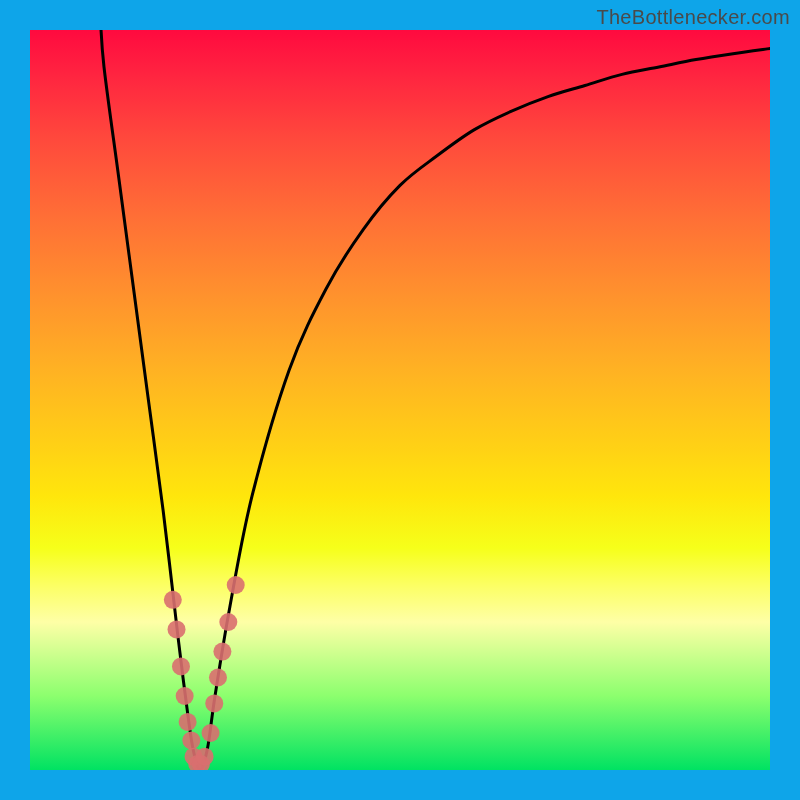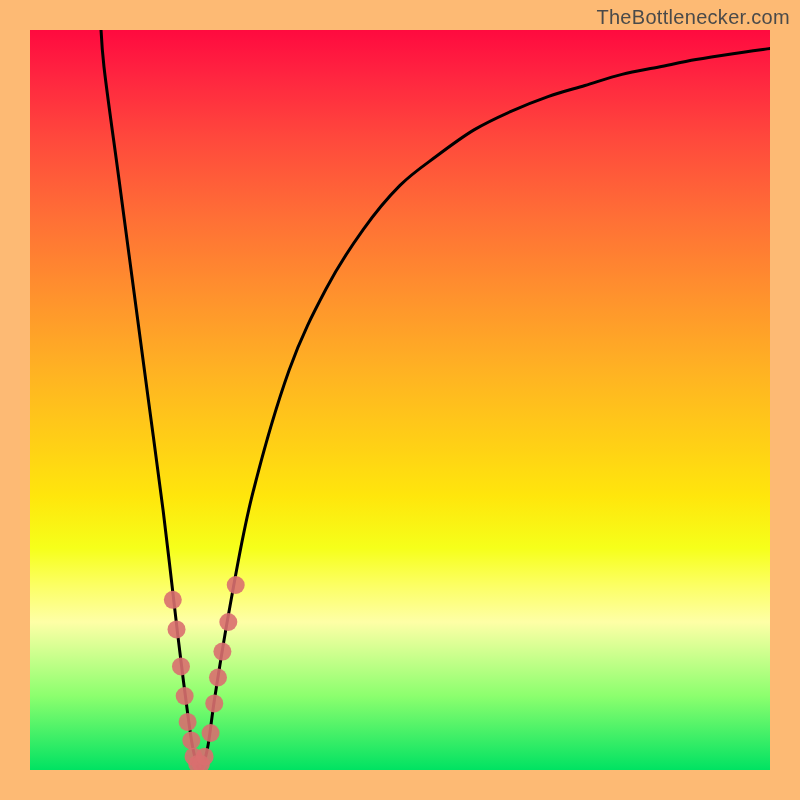--- a/index.html
+++ b/index.html
@@ -7,21 +7,21 @@
     padding: 0;
     width: 800px;
     height: 800px;
     overflow: hidden;
     background: #000;
     font-family: Arial, Helvetica, sans-serif;
   }
   .outer {
     width: 800px;
     height: 800px;
-    background: #fdba74;
+    background: #0ea5e9;
     position: relative;
   }
   .plot {
     position: absolute;
     left: 30px;
     top: 30px;
     width: 740px;
     height: 740px;
     overflow: hidden;
   }

